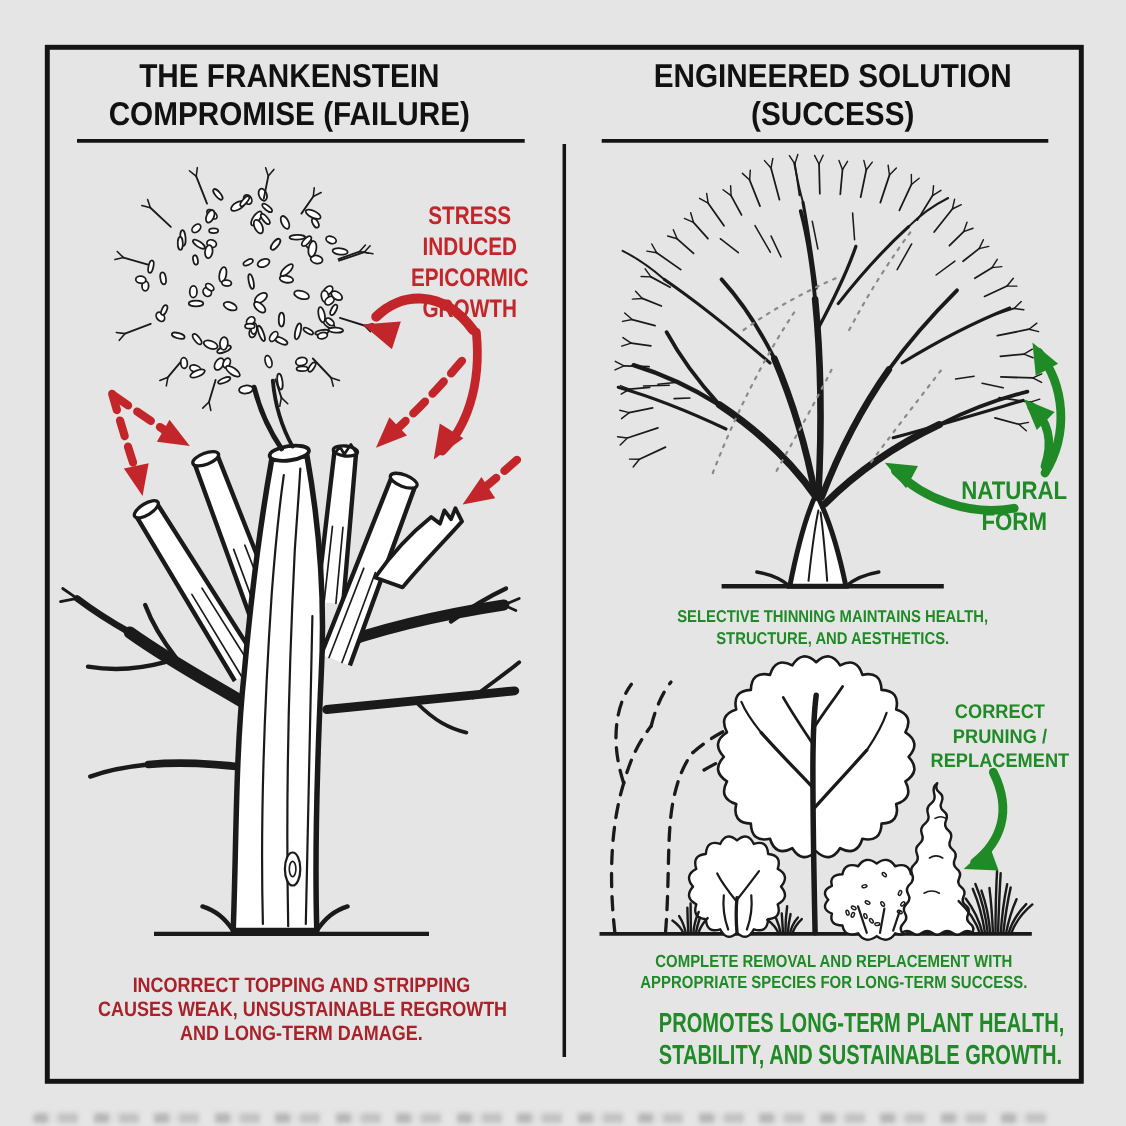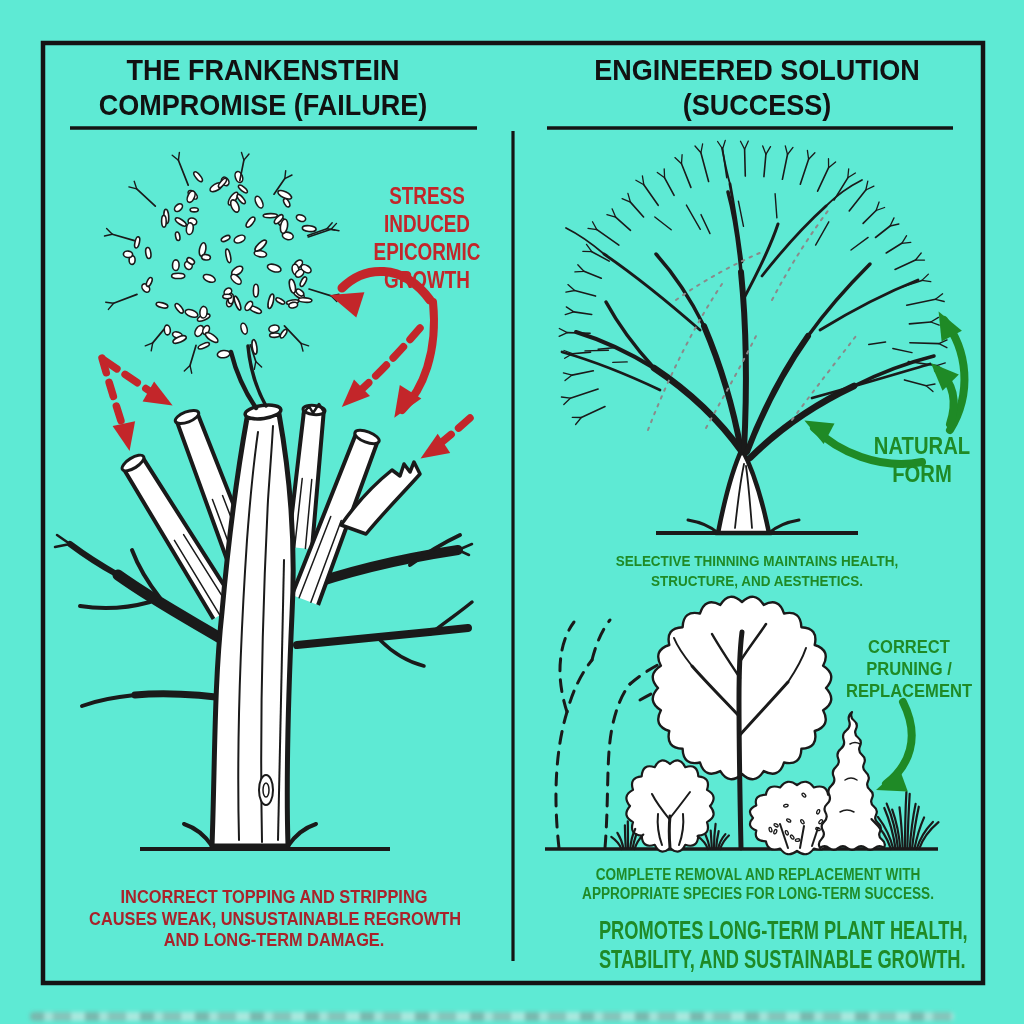--- a/index.html
+++ b/index.html
@@ -1,16 +1,16 @@
 <!DOCTYPE html>
 <html><head>
 <meta charset="utf-8">
 <style>
   html,body{margin:0;padding:0;background:#fbfbfb;}
-  .stage{position:relative;width:1024px;height:1024px;background:#5eead4;overflow:hidden;
+  .stage{position:relative;width:1024px;height:1024px;background:#e5e5e5;overflow:hidden;
          font-family:"Liberation Sans","DejaVu Sans",sans-serif;}
   svg{position:absolute;left:0;top:0;}
   .t{position:absolute;font-weight:bold;text-align:center;color:#111;
      transform:scaleX(var(--sx,1));transform-origin:center top;}
   .t .ln{white-space:nowrap;}
   .red{color:#c3262a;}
   .reddark{color:#a9222a;}
   .green{color:#1f8a26;}
   .artifact{position:absolute;left:30px;top:1012px;width:924px;height:9px;opacity:.55;border-radius:4px;
      background:repeating-linear-gradient(90deg,#8f8f8f 0 14px,#dcdcdc 14px 23px,#a5a5a5 23px 41px,#e6e6e6 41px 55px);

